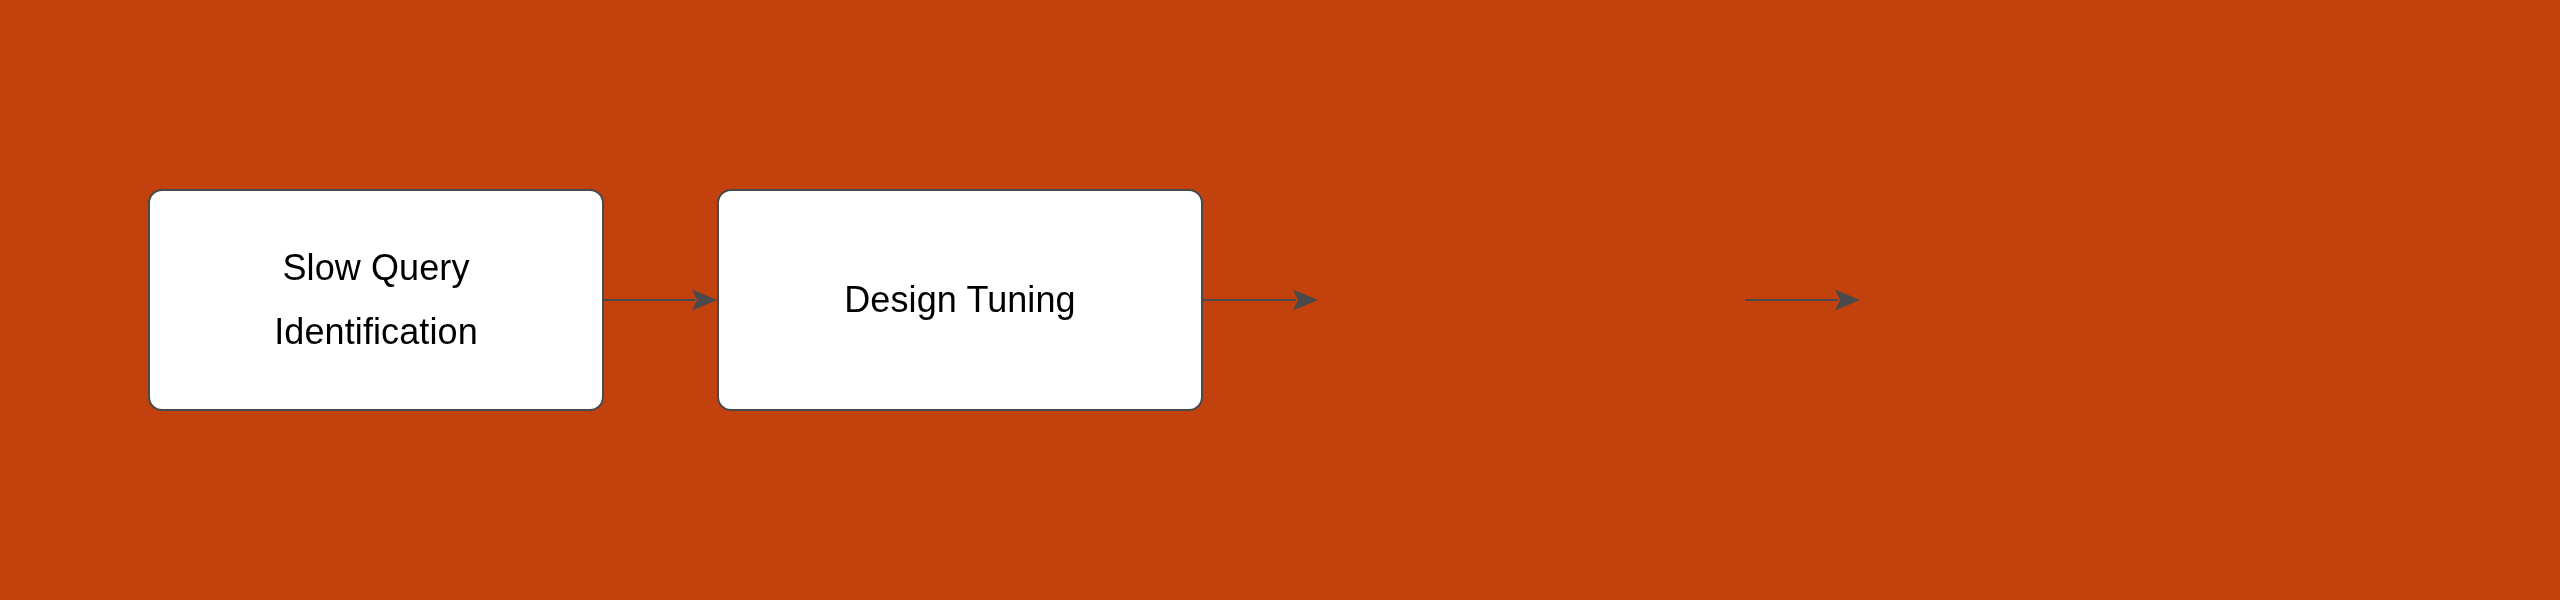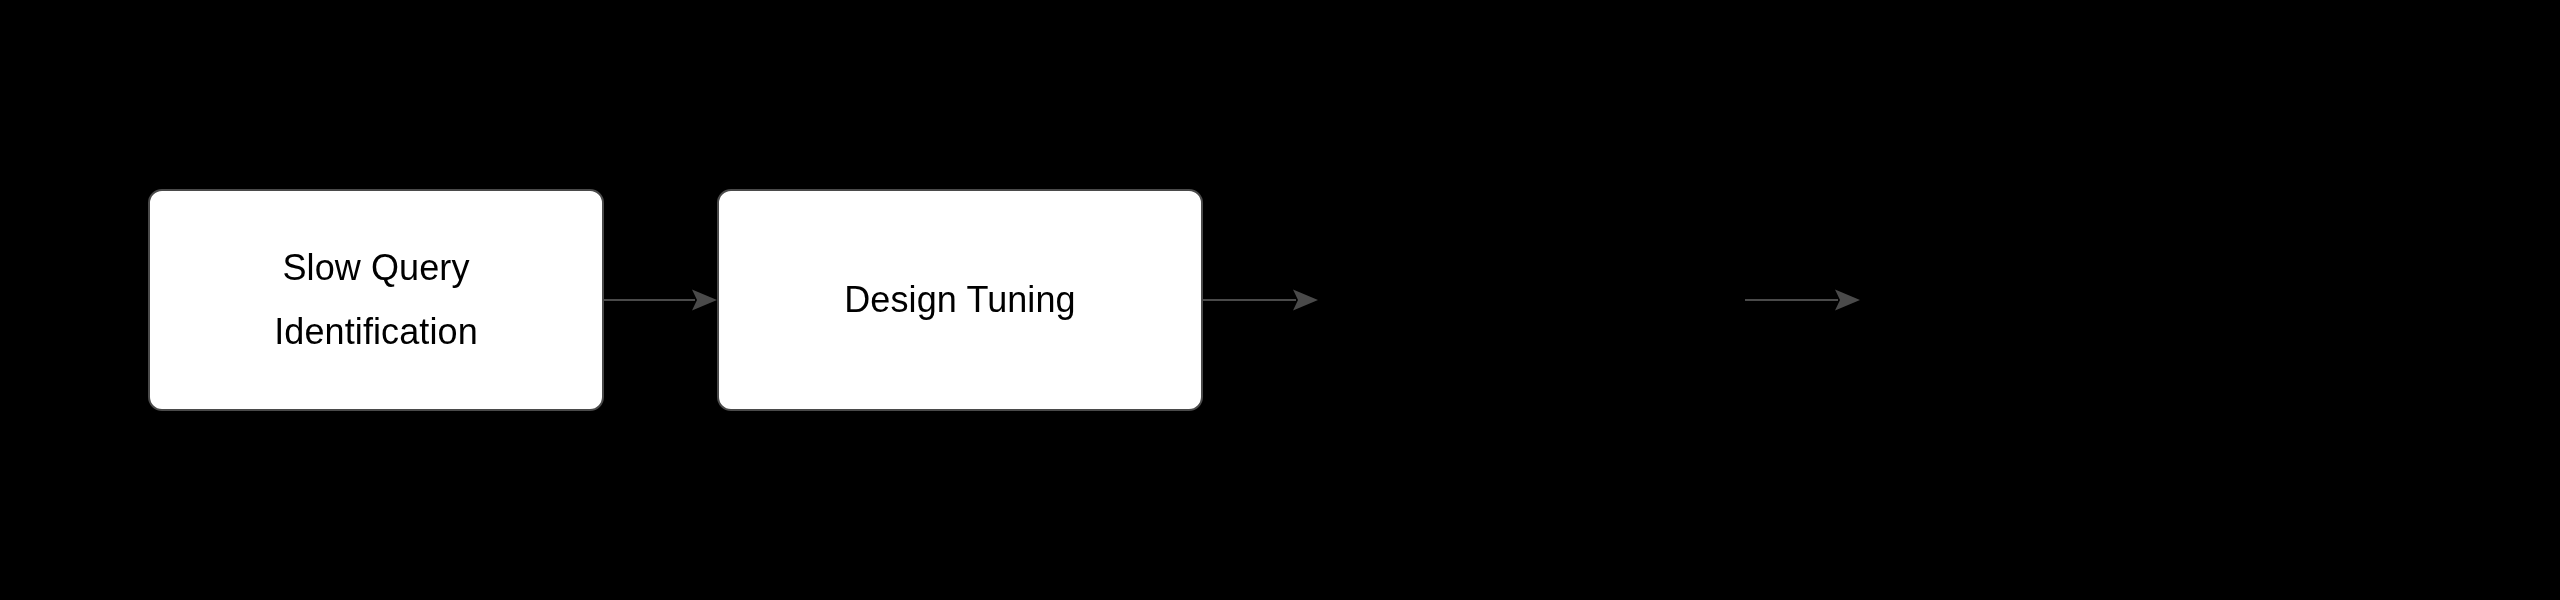--- a/index.html
+++ b/index.html
@@ -11,21 +11,21 @@
     height: 600px;
     background: #EFEFF1;
     font-family: "Liberation Sans", sans-serif;
     overflow: hidden;
   }
 
   #flow-canvas {
     position: relative;
     width: 2560px;
     height: 600px;
-    background: #000000;
+    background: #c2410c;
   }
 
   .flow-node {
     position: absolute;
     top: 189px;
     height: 222px;
     box-sizing: border-box;
     background: #FFFFFF;
     border: 2px solid #4A4A4A;
     border-radius: 14px;

